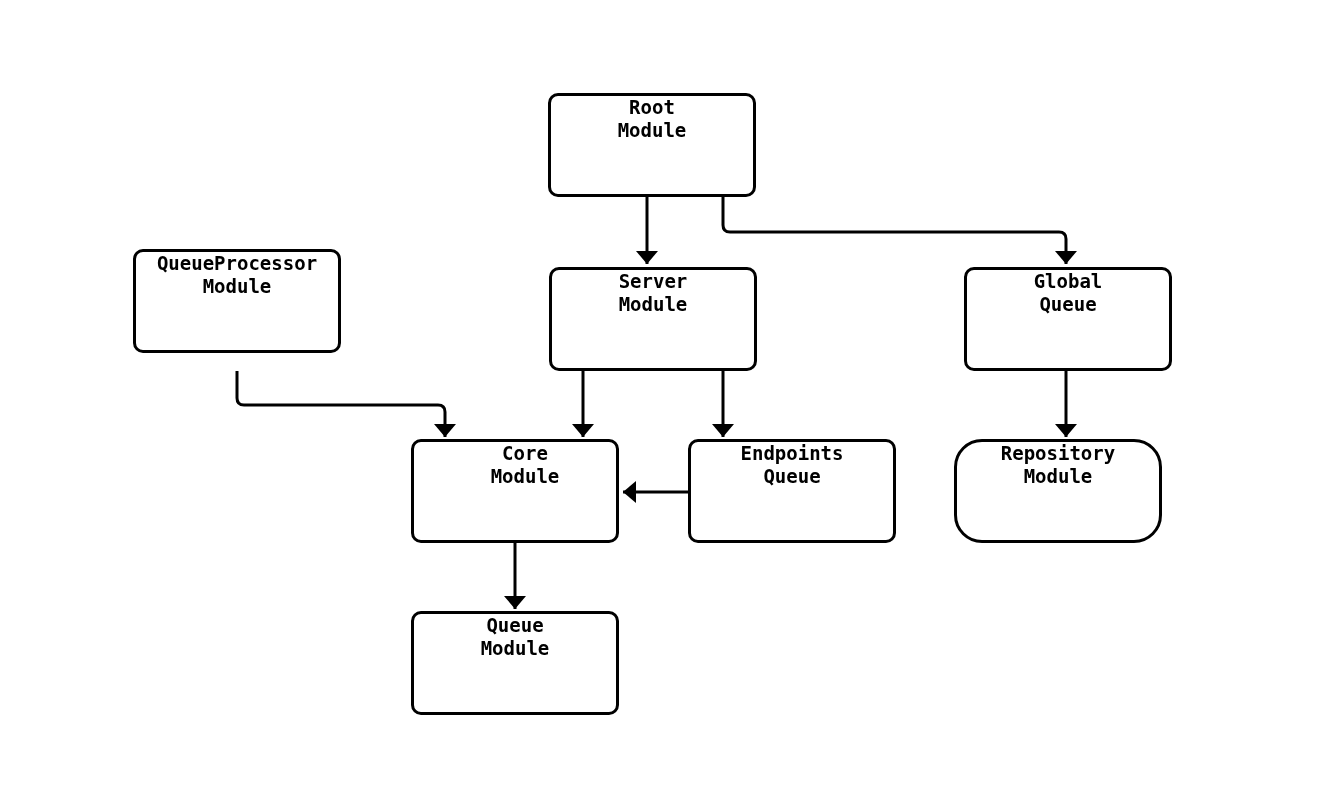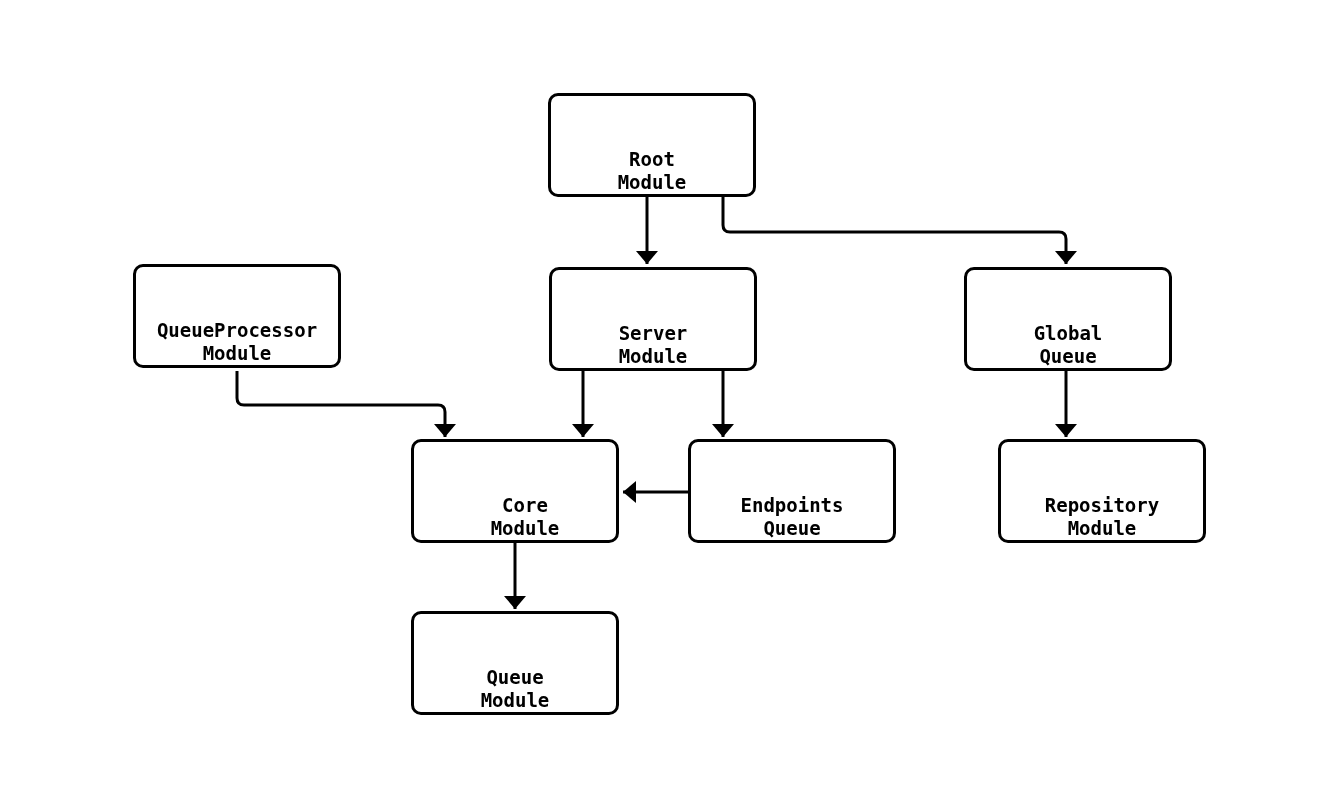--- a/index.html
+++ b/index.html
@@ -33,21 +33,21 @@
   }
   .node {
     position: absolute;
     width: 208px;
     height: 104px;
     box-sizing: border-box;
     background: var(--node-fill, #ffffff);
     border: 3px solid var(--stroke-color, #000000);
     border-radius: 10px;
     display: flex;
-    align-items: flex-end;
+    align-items: flex-start;
     justify-content: center;
   }
   .node-label {
     font-family: "DejaVu Sans Mono", "Liberation Mono", monospace;
     font-weight: bold;
     font-size: 19px;
     line-height: 23px;
     color: var(--text-color, #000000);
     text-align: center;
     white-space: pre-line;
@@ -72,21 +72,21 @@
     <path class="edge" d="M688,492 H623" marker-end="url(#arrow)"></path>
     <path class="edge" d="M1066,371 V437" marker-end="url(#arrow)"></path>
     <path class="edge" d="M515,543 V609" marker-end="url(#arrow)"></path>
   </svg>
 
   <div class="node" style="left:548px; top:93px;">
     <span class="node-label">Root
 Module</span>
   </div>
 
-  <div class="node" style="left:133px; top:264px;">
+  <div class="node" style="left:133px; top:249px;">
     <span class="node-label">QueueProcessor
 Module</span>
   </div>
 
   <div class="node" style="left:549px; top:267px;">
     <span class="node-label">Server
 Module</span>
   </div>
 
   <div class="node" style="left:964px; top:267px;">
@@ -97,21 +97,21 @@
   <div class="node" style="left:411px; top:439px;padding-left:20px;">
     <span class="node-label">Core
 Module</span>
   </div>
 
   <div class="node" style="left:688px; top:439px;">
     <span class="node-label">Endpoints
 Queue</span>
   </div>
 
-  <div class="node" style="left:998px; top:439px;">
+  <div class="node" style="left:954px; top:439px;border-radius:28px;">
     <span class="node-label">Repository
 Module</span>
   </div>
 
   <div class="node" style="left:411px; top:611px;">
     <span class="node-label">Queue
 Module</span>
   </div>
 
 </div>

